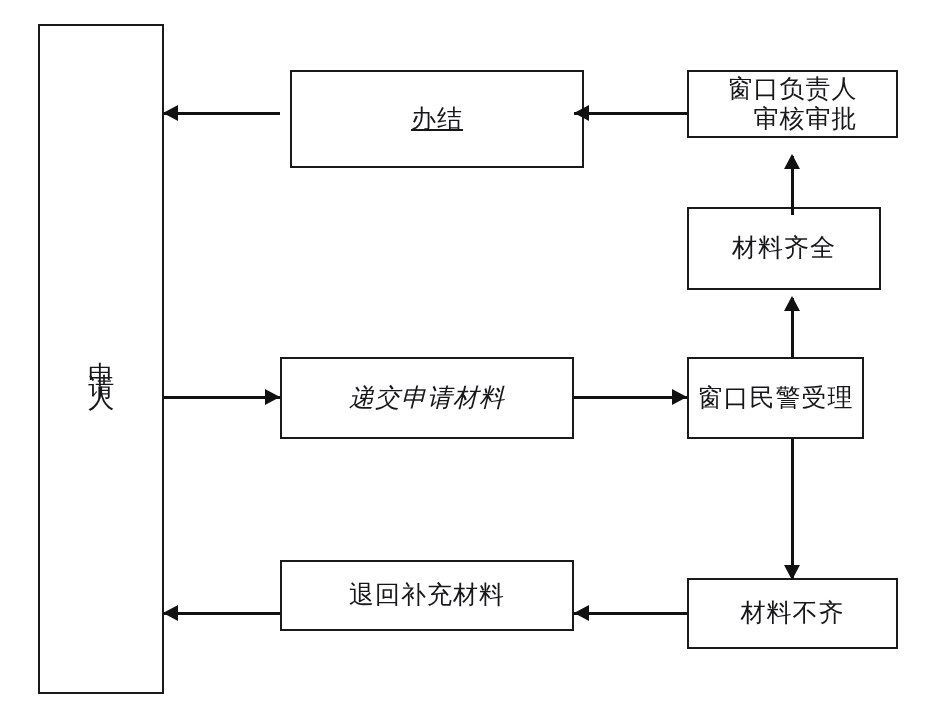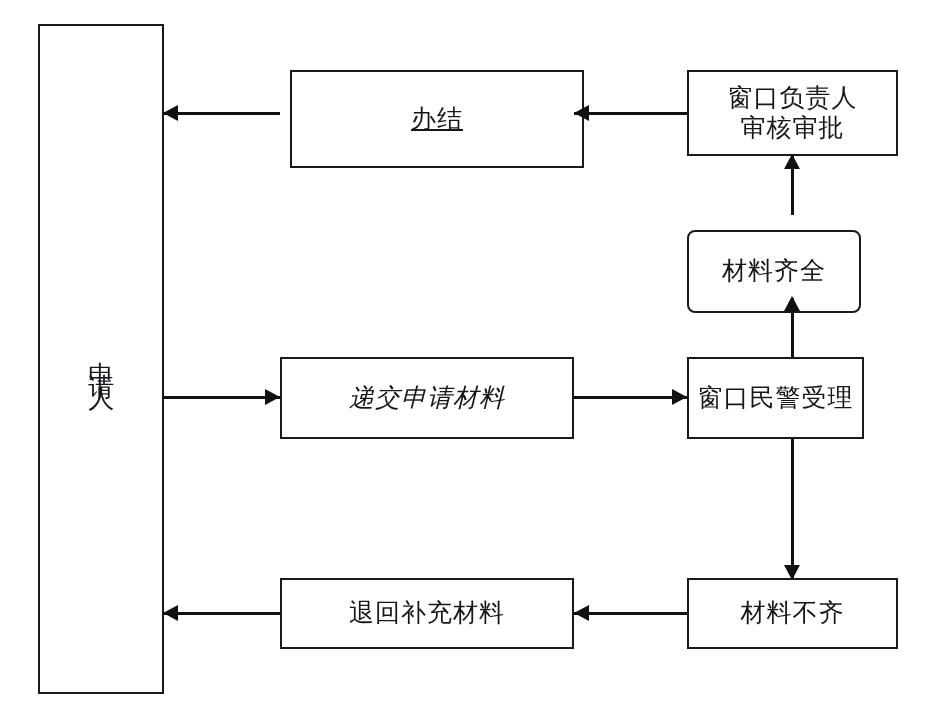--- a/index.html
+++ b/index.html
@@ -35,25 +35,25 @@
   .node.vertical {
     writing-mode: vertical-rl;
     text-orientation: upright;
     letter-spacing: 12px;
     font-size: 26px;
   }
 
   
   #node-applicant      { left: 38px;  top: 24px;  width: 126px; height: 670px; }
   #node-complete       { left: 290px; top: 70px;  width: 294px; height: 98px; text-decoration: underline; }
-  #node-approval       { left: 687px; top: 70px;  width: 211px; height: 86px; }
-  #node-docs-complete  { left: 687px; top: 230px; width: 174px; height: 83px; border-radius: 8px; }
+  #node-approval       { left: 687px; top: 70px;  width: 211px; height: 68px; text-align: right; }
+  #node-docs-complete  { left: 687px; top: 207px; width: 194px; height: 83px; }
   #node-submit         { left: 280px; top: 357px; width: 294px; height: 82px; font-style: italic; }
   #node-officer        { left: 687px; top: 357px; width: 177px; height: 82px; }
-  #node-return         { left: 280px; top: 578px; width: 294px; height: 71px; }
+  #node-return         { left: 280px; top: 560px; width: 294px; height: 71px; }
   #node-docs-missing   { left: 687px; top: 578px; width: 211px; height: 71px; }
 
   
   .edge {
     position: absolute;
     background: #111111;
   }
   .edge.h { height: 3px; }
   .edge.v { width: 3px; }
 

